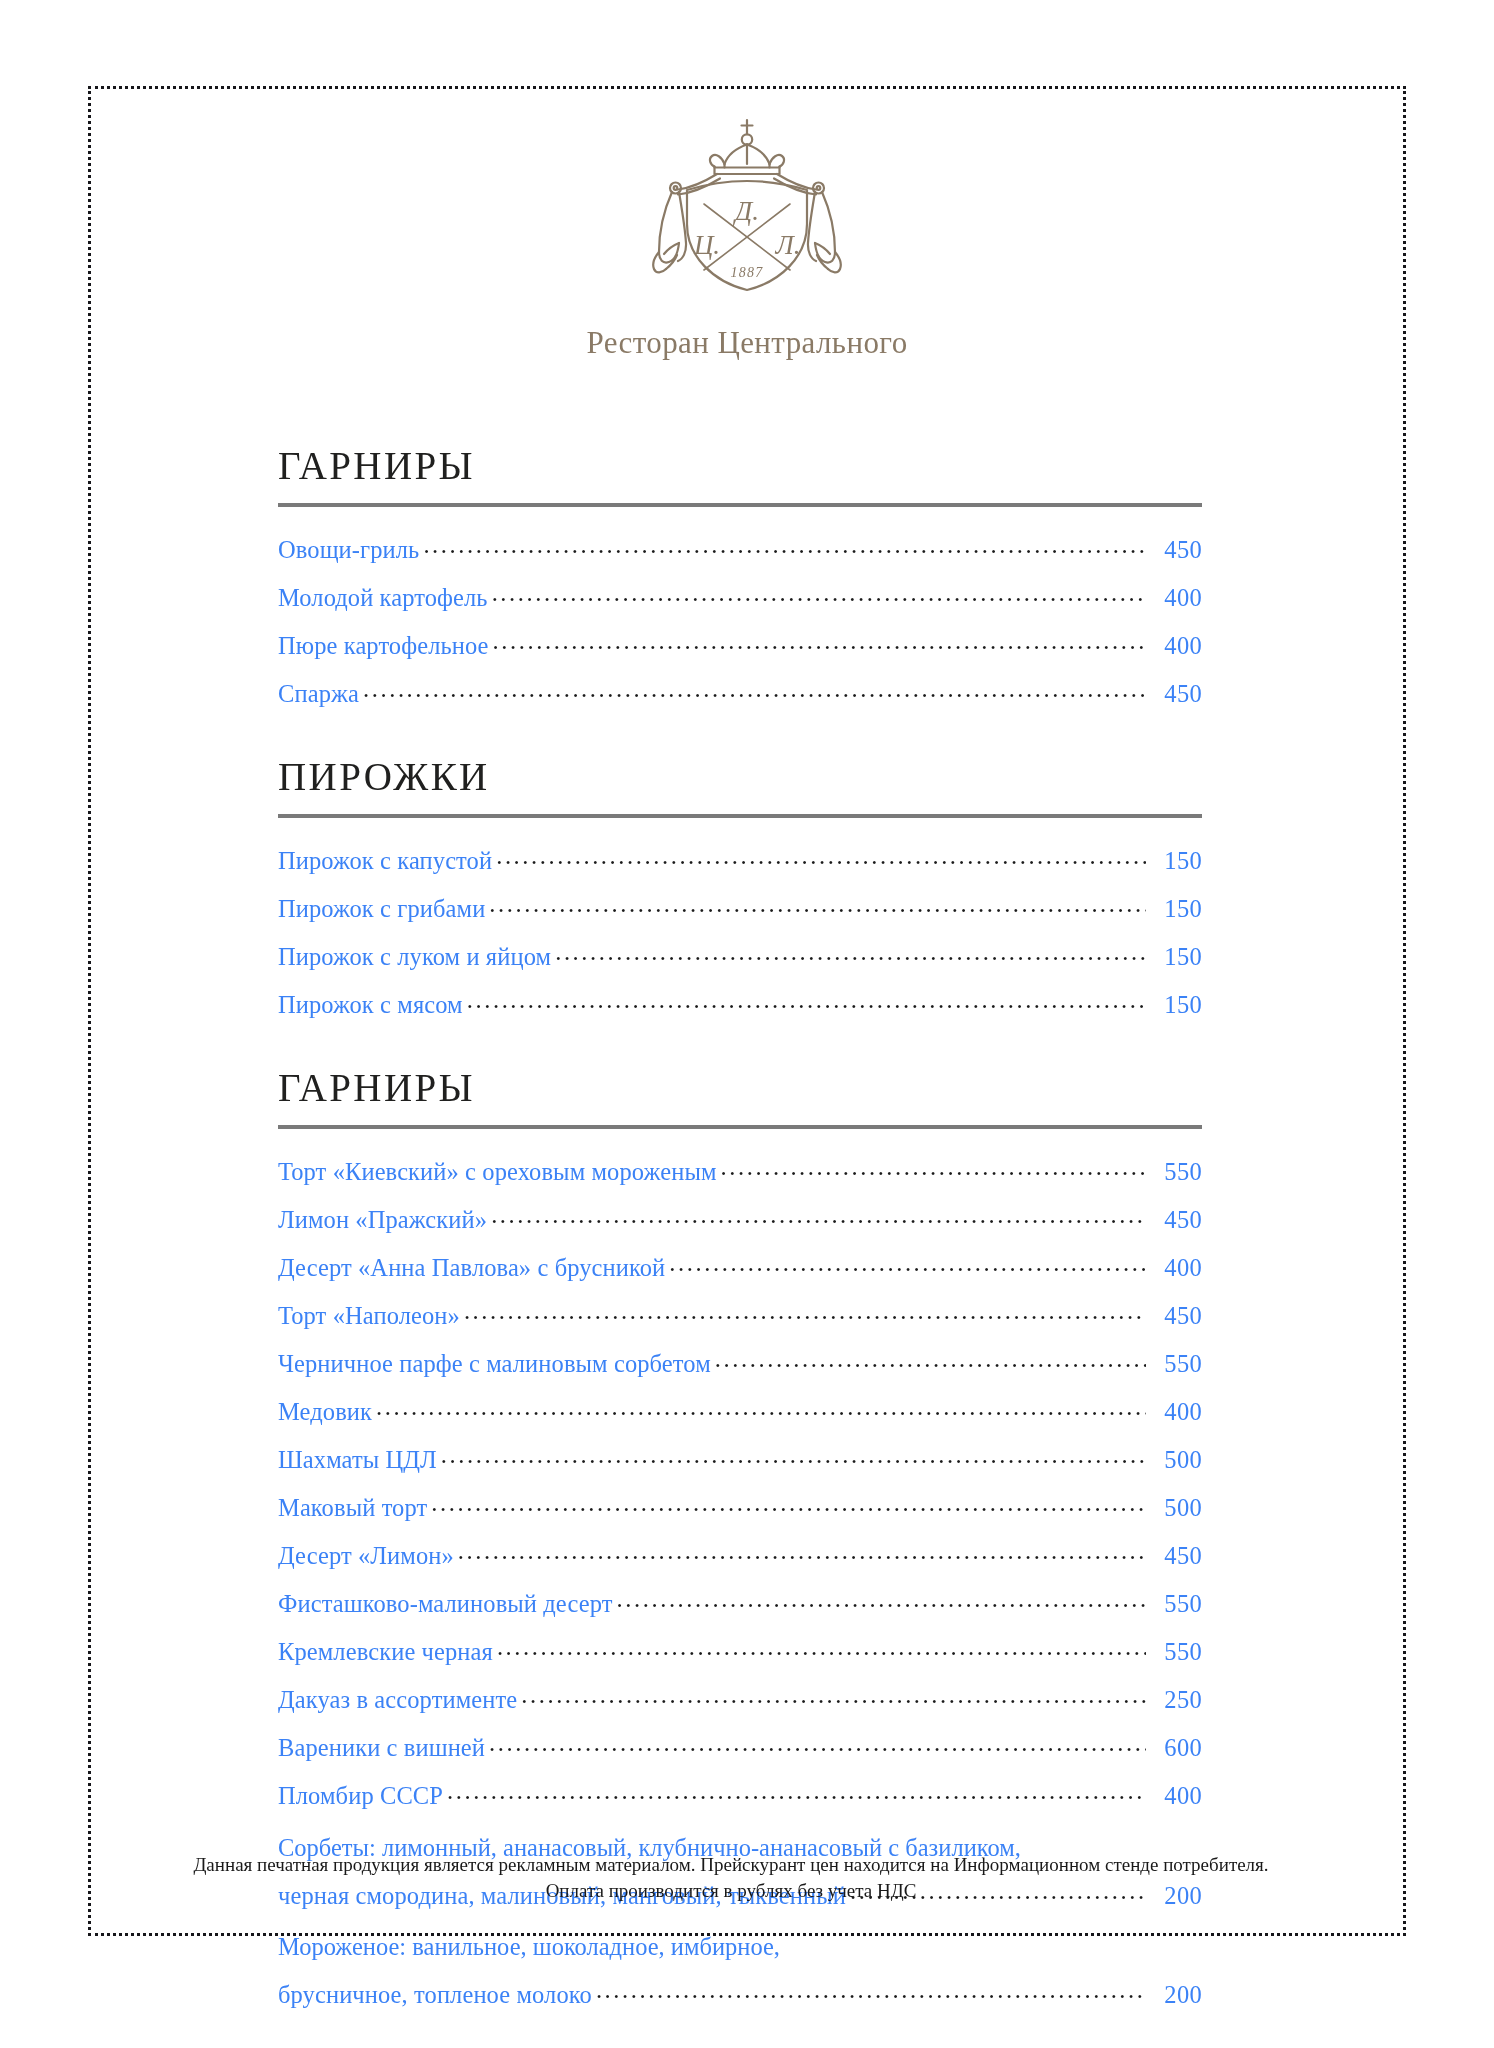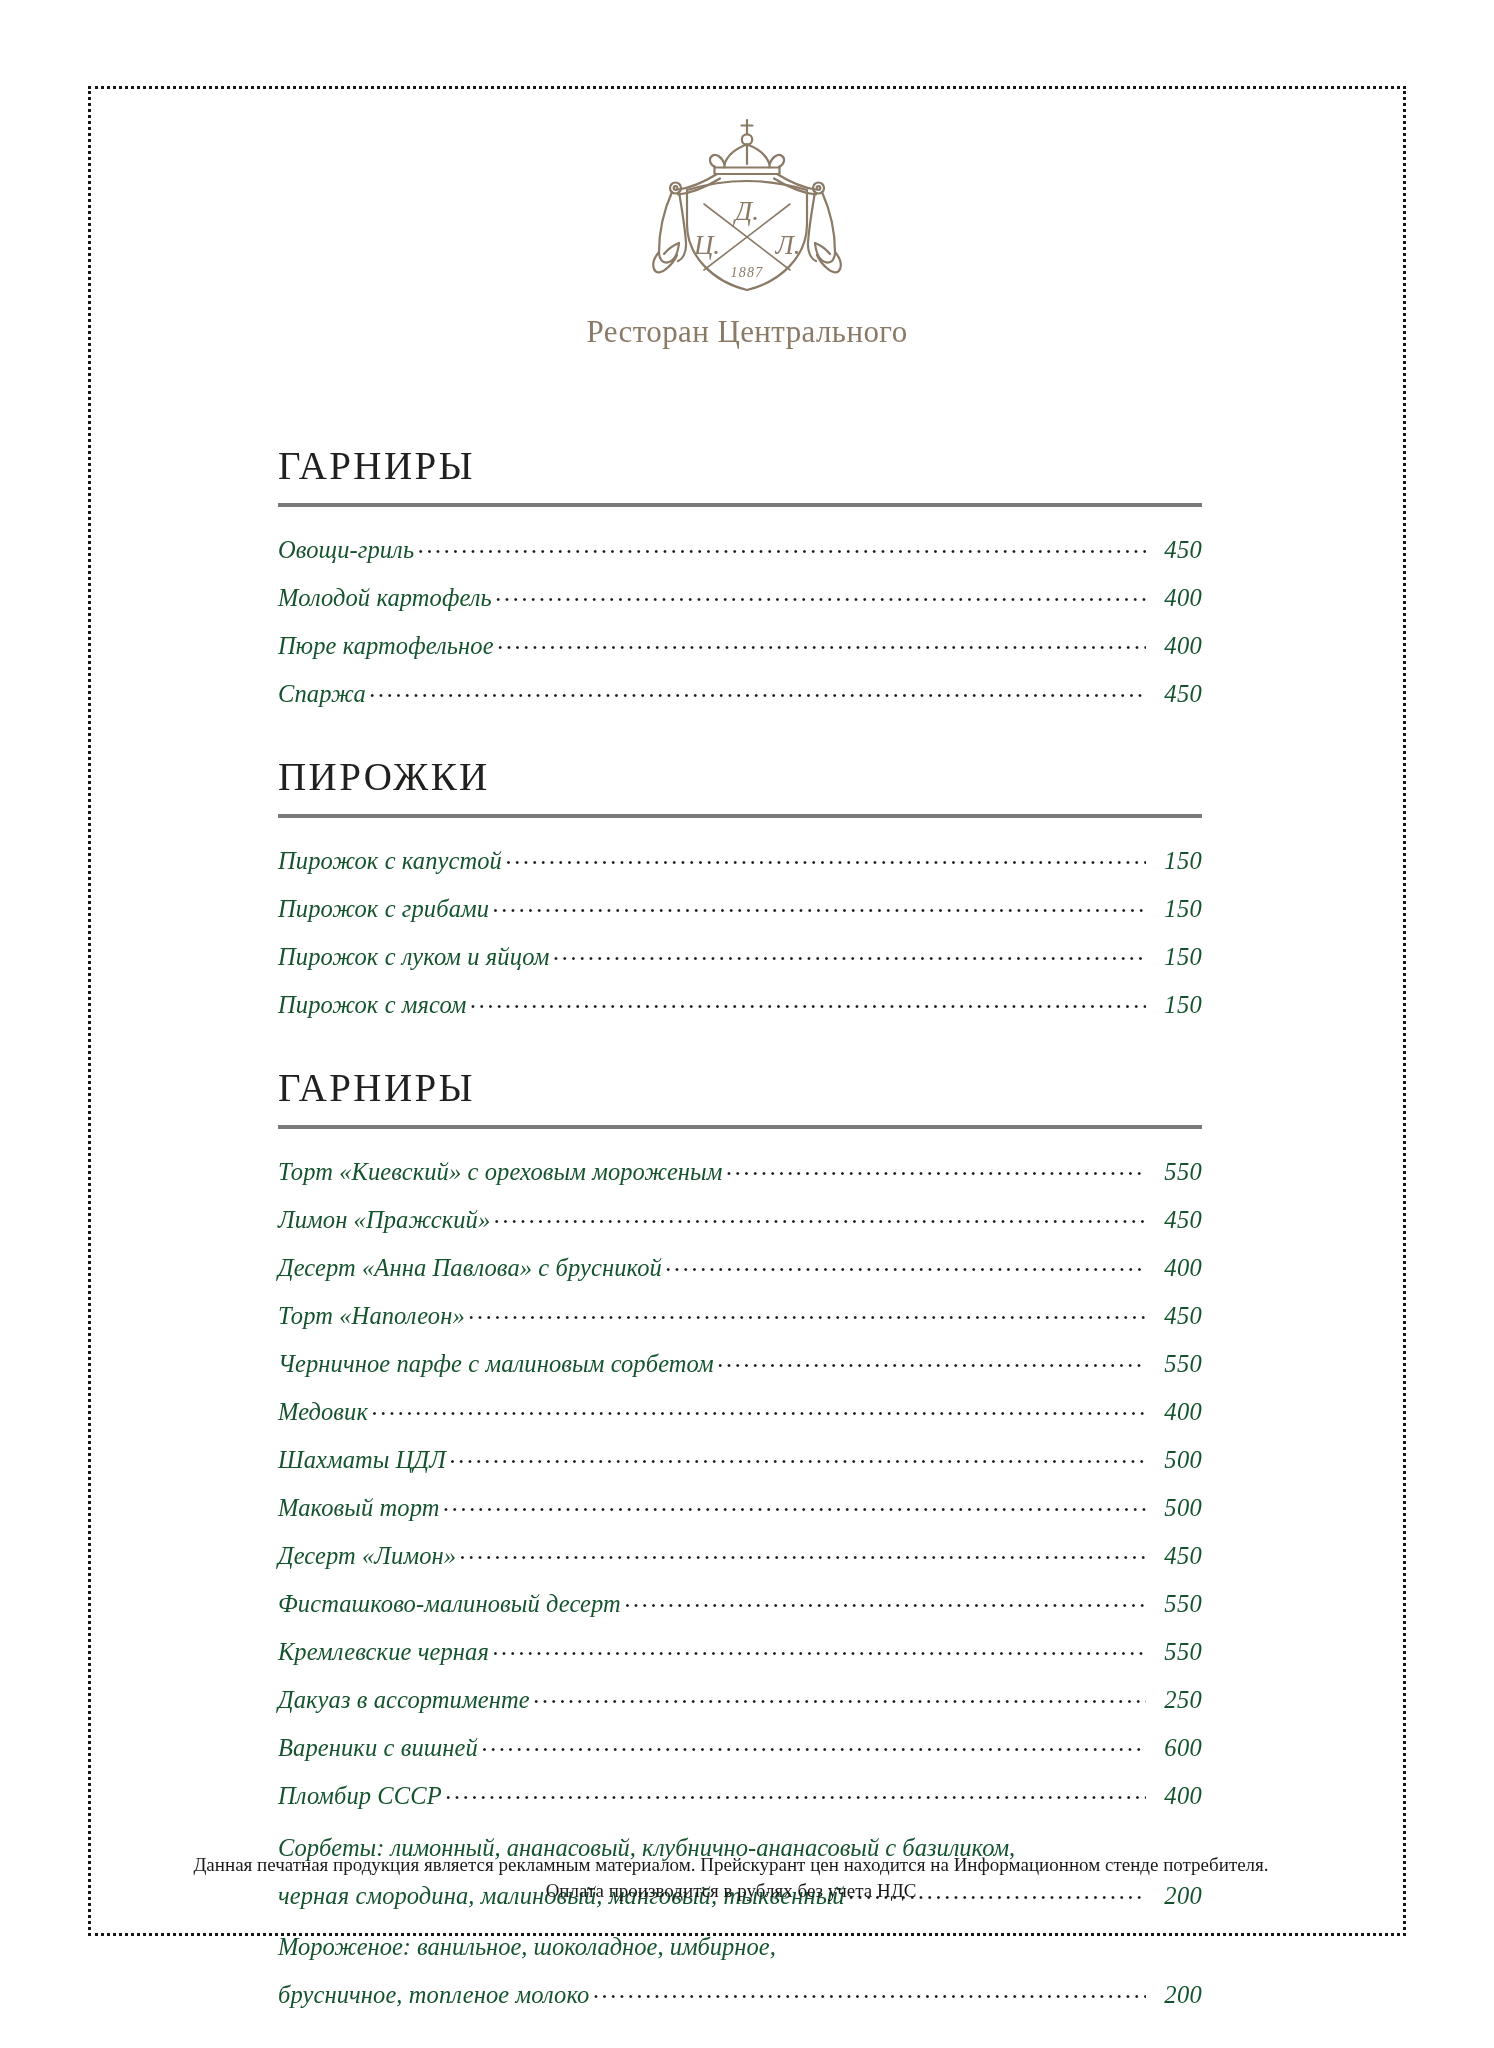--- a/index.html
+++ b/index.html
@@ -46,21 +46,21 @@
   #crest {
     display: block;
     margin: 0 auto;
   }
   .brand {
     font-family: "Liberation Serif", "DejaVu Serif", serif;
     color: #8a7a66;
     font-size: 31px;
     line-height: 1.28;
     letter-spacing: 0.4px;
-    margin-top: 10px;
+    margin-top: 21px;
   }
   .brand-line { display: block; white-space: nowrap; }
 
   
   #menu {
     position: absolute;
     left: 278px;
     top: 446px;
     width: 924px;
   }
@@ -85,24 +85,23 @@
     width: 100%;
   }
 
   .items { }
 
   .item {
     display: flex;
     align-items: baseline;
     font-size: 24.5px;
     line-height: 1;
-    color: #14532d;
+    color: #3b82f6;
     padding: 9.5px 0 9.5px 0;
     white-space: nowrap;
-    font-style: italic;
   }
   .item-name {
     flex: 0 0 auto;
     letter-spacing: 0.1px;
   }
   .leader {
     flex: 1 1 auto;
     overflow: hidden;
     margin: 0 2px 0 4px;
     position: relative;

